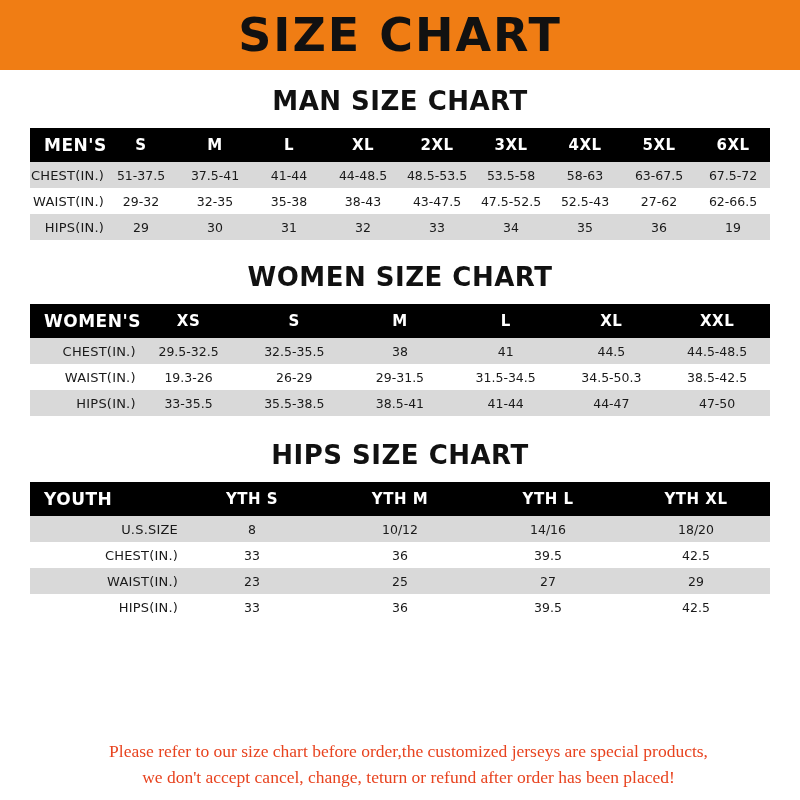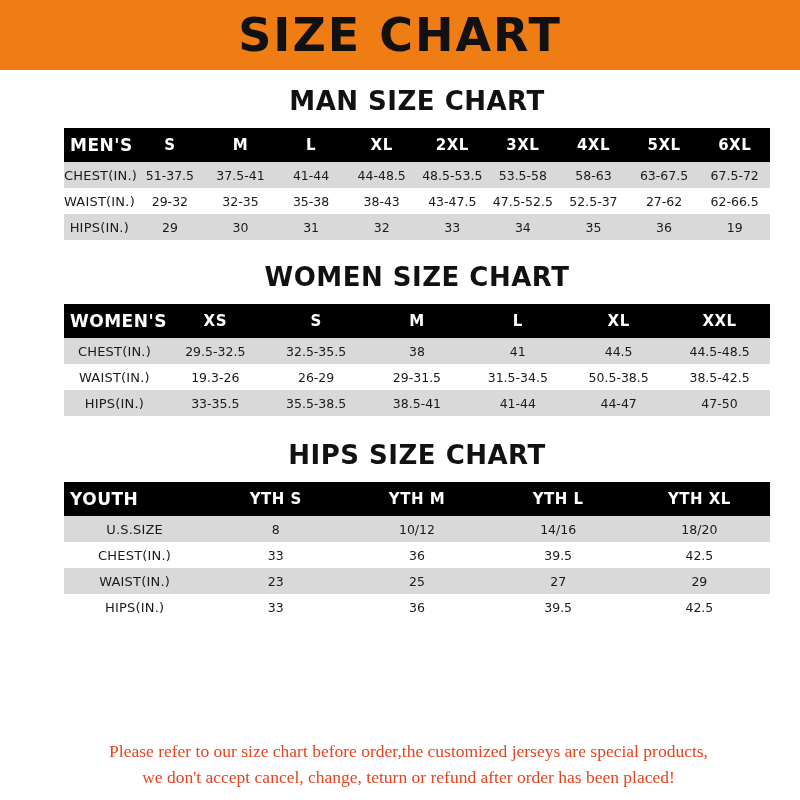--- a/index.html
+++ b/index.html
@@ -30,21 +30,20 @@
   .banner-title {
     font-family: "DejaVu Sans", sans-serif;
     font-weight: bold;
     font-size: 46px;
     letter-spacing: 2px;
     color: #111111;
   }
   .content {
     padding: 0 30px;
     box-sizing: border-box;
-    margin-left: 34px;
   }
   .section-title {
     text-align: center;
     font-family: "DejaVu Sans", sans-serif;
     font-weight: bold;
     font-size: 26px;
     color: #111111;
     letter-spacing: 0.5px;
   }
   .t1-title { margin: 16px 0 12px 0; }
@@ -68,25 +67,25 @@
   thead th {
     background: #000000;
     color: #ffffff;
     font-weight: bold;
     height: 34px;
     font-size: 15px;
     letter-spacing: 0.5px;
   }
   thead th.rowhead {
     text-align: left;
-    padding-left: 6px;
+    padding-left: 14px;
     font-size: 17px;
   }
   tbody td.rowhead {
-    text-align: center;
+    text-align: right;
     font-size: 13px;
     letter-spacing: 0.2px;
   }
   tbody tr.alt td { background: #d9d9d9; }
   tbody tr.plain td { background: #ffffff; }
 
   
   .footer-note {
     position: absolute;
     left: 17px;
@@ -145,21 +144,21 @@
             <td>67.5-72</td>
           </tr>
           <tr class="plain">
             <td class="rowhead">WAIST(IN.)</td>
             <td>29-32</td>
             <td>32-35</td>
             <td>35-38</td>
             <td>38-43</td>
             <td>43-47.5</td>
             <td>47.5-52.5</td>
-            <td>52.5-37</td>
+            <td>52.5-43</td>
             <td>27-62</td>
             <td>62-66.5</td>
           </tr>
           <tr class="alt">
             <td class="rowhead">HIPS(IN.)</td>
             <td>29</td>
             <td>30</td>
             <td>31</td>
             <td>32</td>
             <td>33</td>
@@ -195,21 +194,21 @@
             <td>41</td>
             <td>44.5</td>
             <td>44.5-48.5</td>
           </tr>
           <tr class="plain">
             <td class="rowhead">WAIST(IN.)</td>
             <td>19.3-26</td>
             <td>26-29</td>
             <td>29-31.5</td>
             <td>31.5-34.5</td>
-            <td>50.5-38.5</td>
+            <td>34.5-50.3</td>
             <td>38.5-42.5</td>
           </tr>
           <tr class="alt">
             <td class="rowhead">HIPS(IN.)</td>
             <td>33-35.5</td>
             <td>35.5-38.5</td>
             <td>38.5-41</td>
             <td>41-44</td>
             <td>44-47</td>
             <td>47-50</td>

